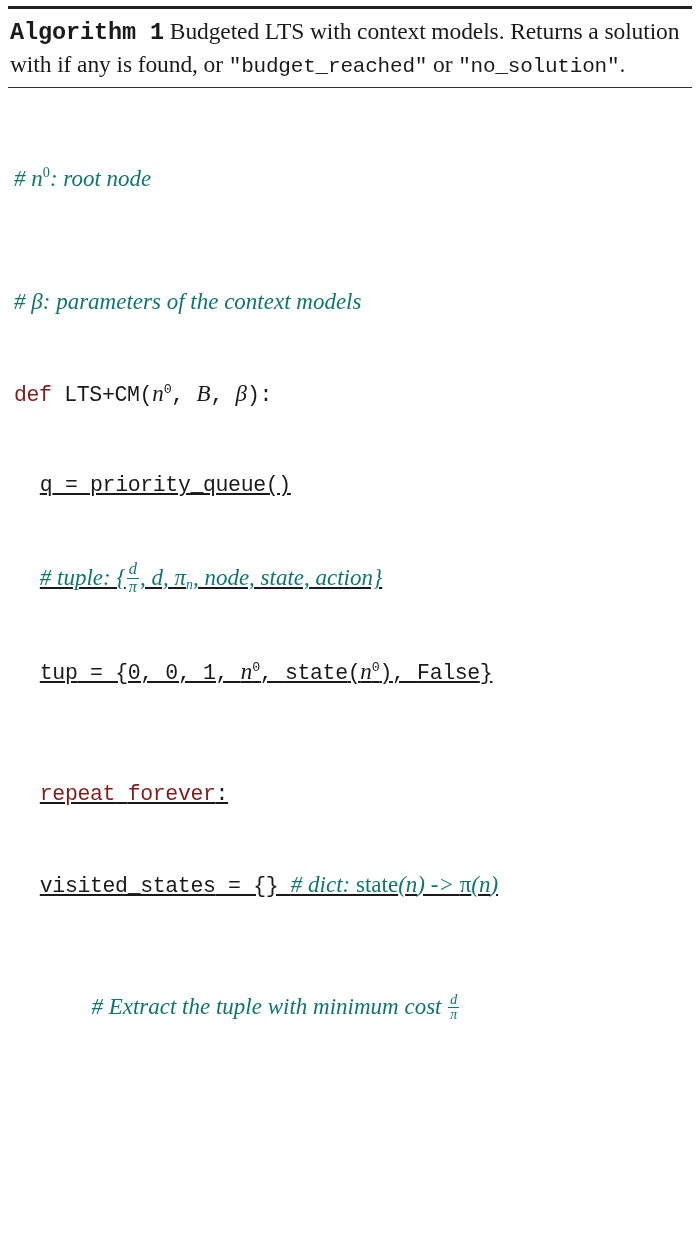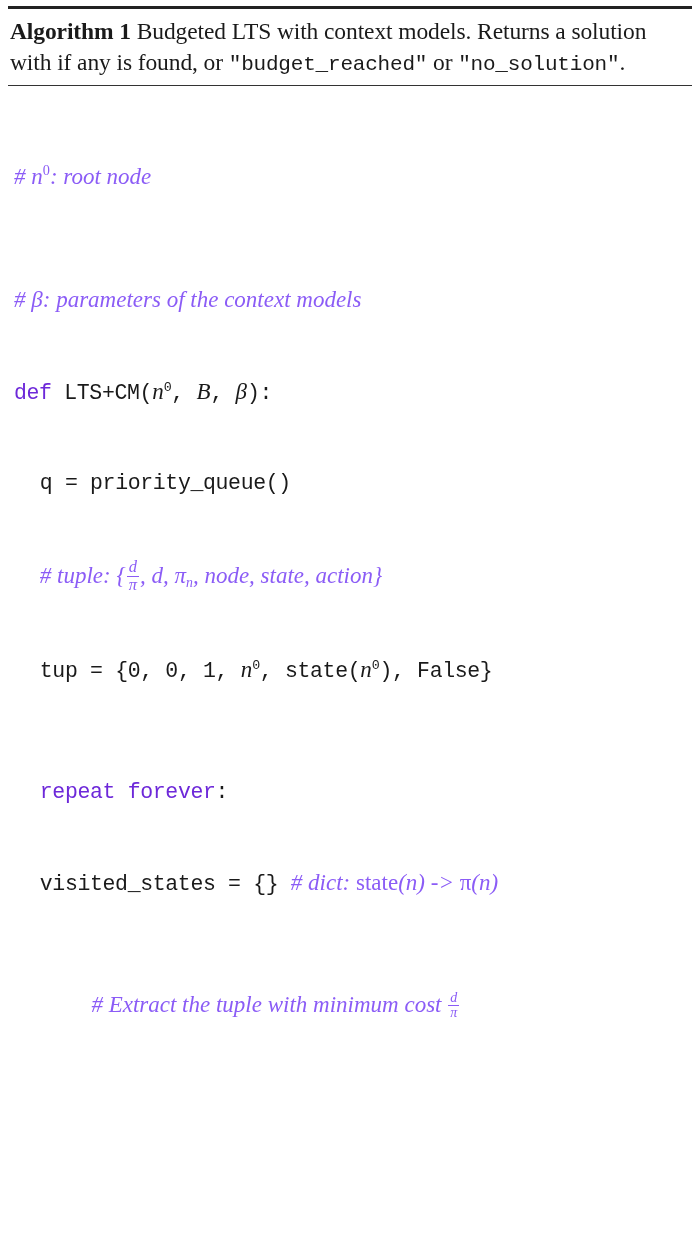--- a/index.html
+++ b/index.html
@@ -21,40 +21,40 @@
 
   
   .caption{
     font-family:"Liberation Serif", serif;
     font-size:23.5px;
     line-height:1.30;
     padding:7px 2px 4px 2px;
     text-align:left;
     letter-spacing:-0.1px;
   }
-  .caption b{font-weight:bold;}
+  .caption b{font-weight:bold;font-family:Liberation Mono, monospace;}
   .mono-inline{
     font-family:"Liberation Mono","DejaVu Sans Mono",monospace;
     font-size:21px;
     letter-spacing:-0.2px;
   }
 
   
   .code{
     font-family:"Liberation Mono","DejaVu Sans Mono",monospace;
     font-size:21.5px;
     line-height:30.3px;
     padding:16px 0 14px 6px;
     white-space:pre;
     letter-spacing:-0.35px;
   }
   .ln{display:block;min-height:30px;}
 
-  .kw{color:#6d28d9;}
-  .cm{color:#8b5cf6;font-style:italic;font-family:"Liberation Serif",serif;font-size:23px;letter-spacing:0px;}
+  .kw{color:#7f1d1d;}
+  .cm{color:#0f766e;font-style:italic;font-family:"Liberation Serif",serif;font-size:23px;letter-spacing:0px;}
   .str{color:#262626;}
 
   
   .m{font-family:"Liberation Serif",serif;font-style:italic;font-size:23px;letter-spacing:0;}
   .mu{font-family:"Liberation Serif",serif;font-style:normal;font-size:23px;letter-spacing:0;}
   sup.s{font-size:0.62em;vertical-align:super;font-style:normal;line-height:0;}
   sub.s{font-size:0.60em;vertical-align:-0.28em;font-style:italic;line-height:0;}
 
   
   .frac{
@@ -64,21 +64,21 @@
     font-family:"Liberation Serif",serif;
     font-style:italic;
     font-size:16.5px;
     line-height:1.02;
     margin:0 1px;
   }
   .frac .nu{display:block;padding:0 2px;}
   .frac .de{display:block;padding:0 2px;border-top:1.1px solid currentColor;}
   .frac.sm{font-size:14px;vertical-align:-0.38em;}
 
-  .i1{padding-left:2.0ch;}
+  .i1{padding-left:2.0ch;text-decoration:underline;}
   .i2{padding-left:4.0ch;}
   .i3{padding-left:6.0ch;}
 </style>
 </head>
 <body>
 
 <div class="algorithm">
 
   <div class="rule-top"></div>
 

